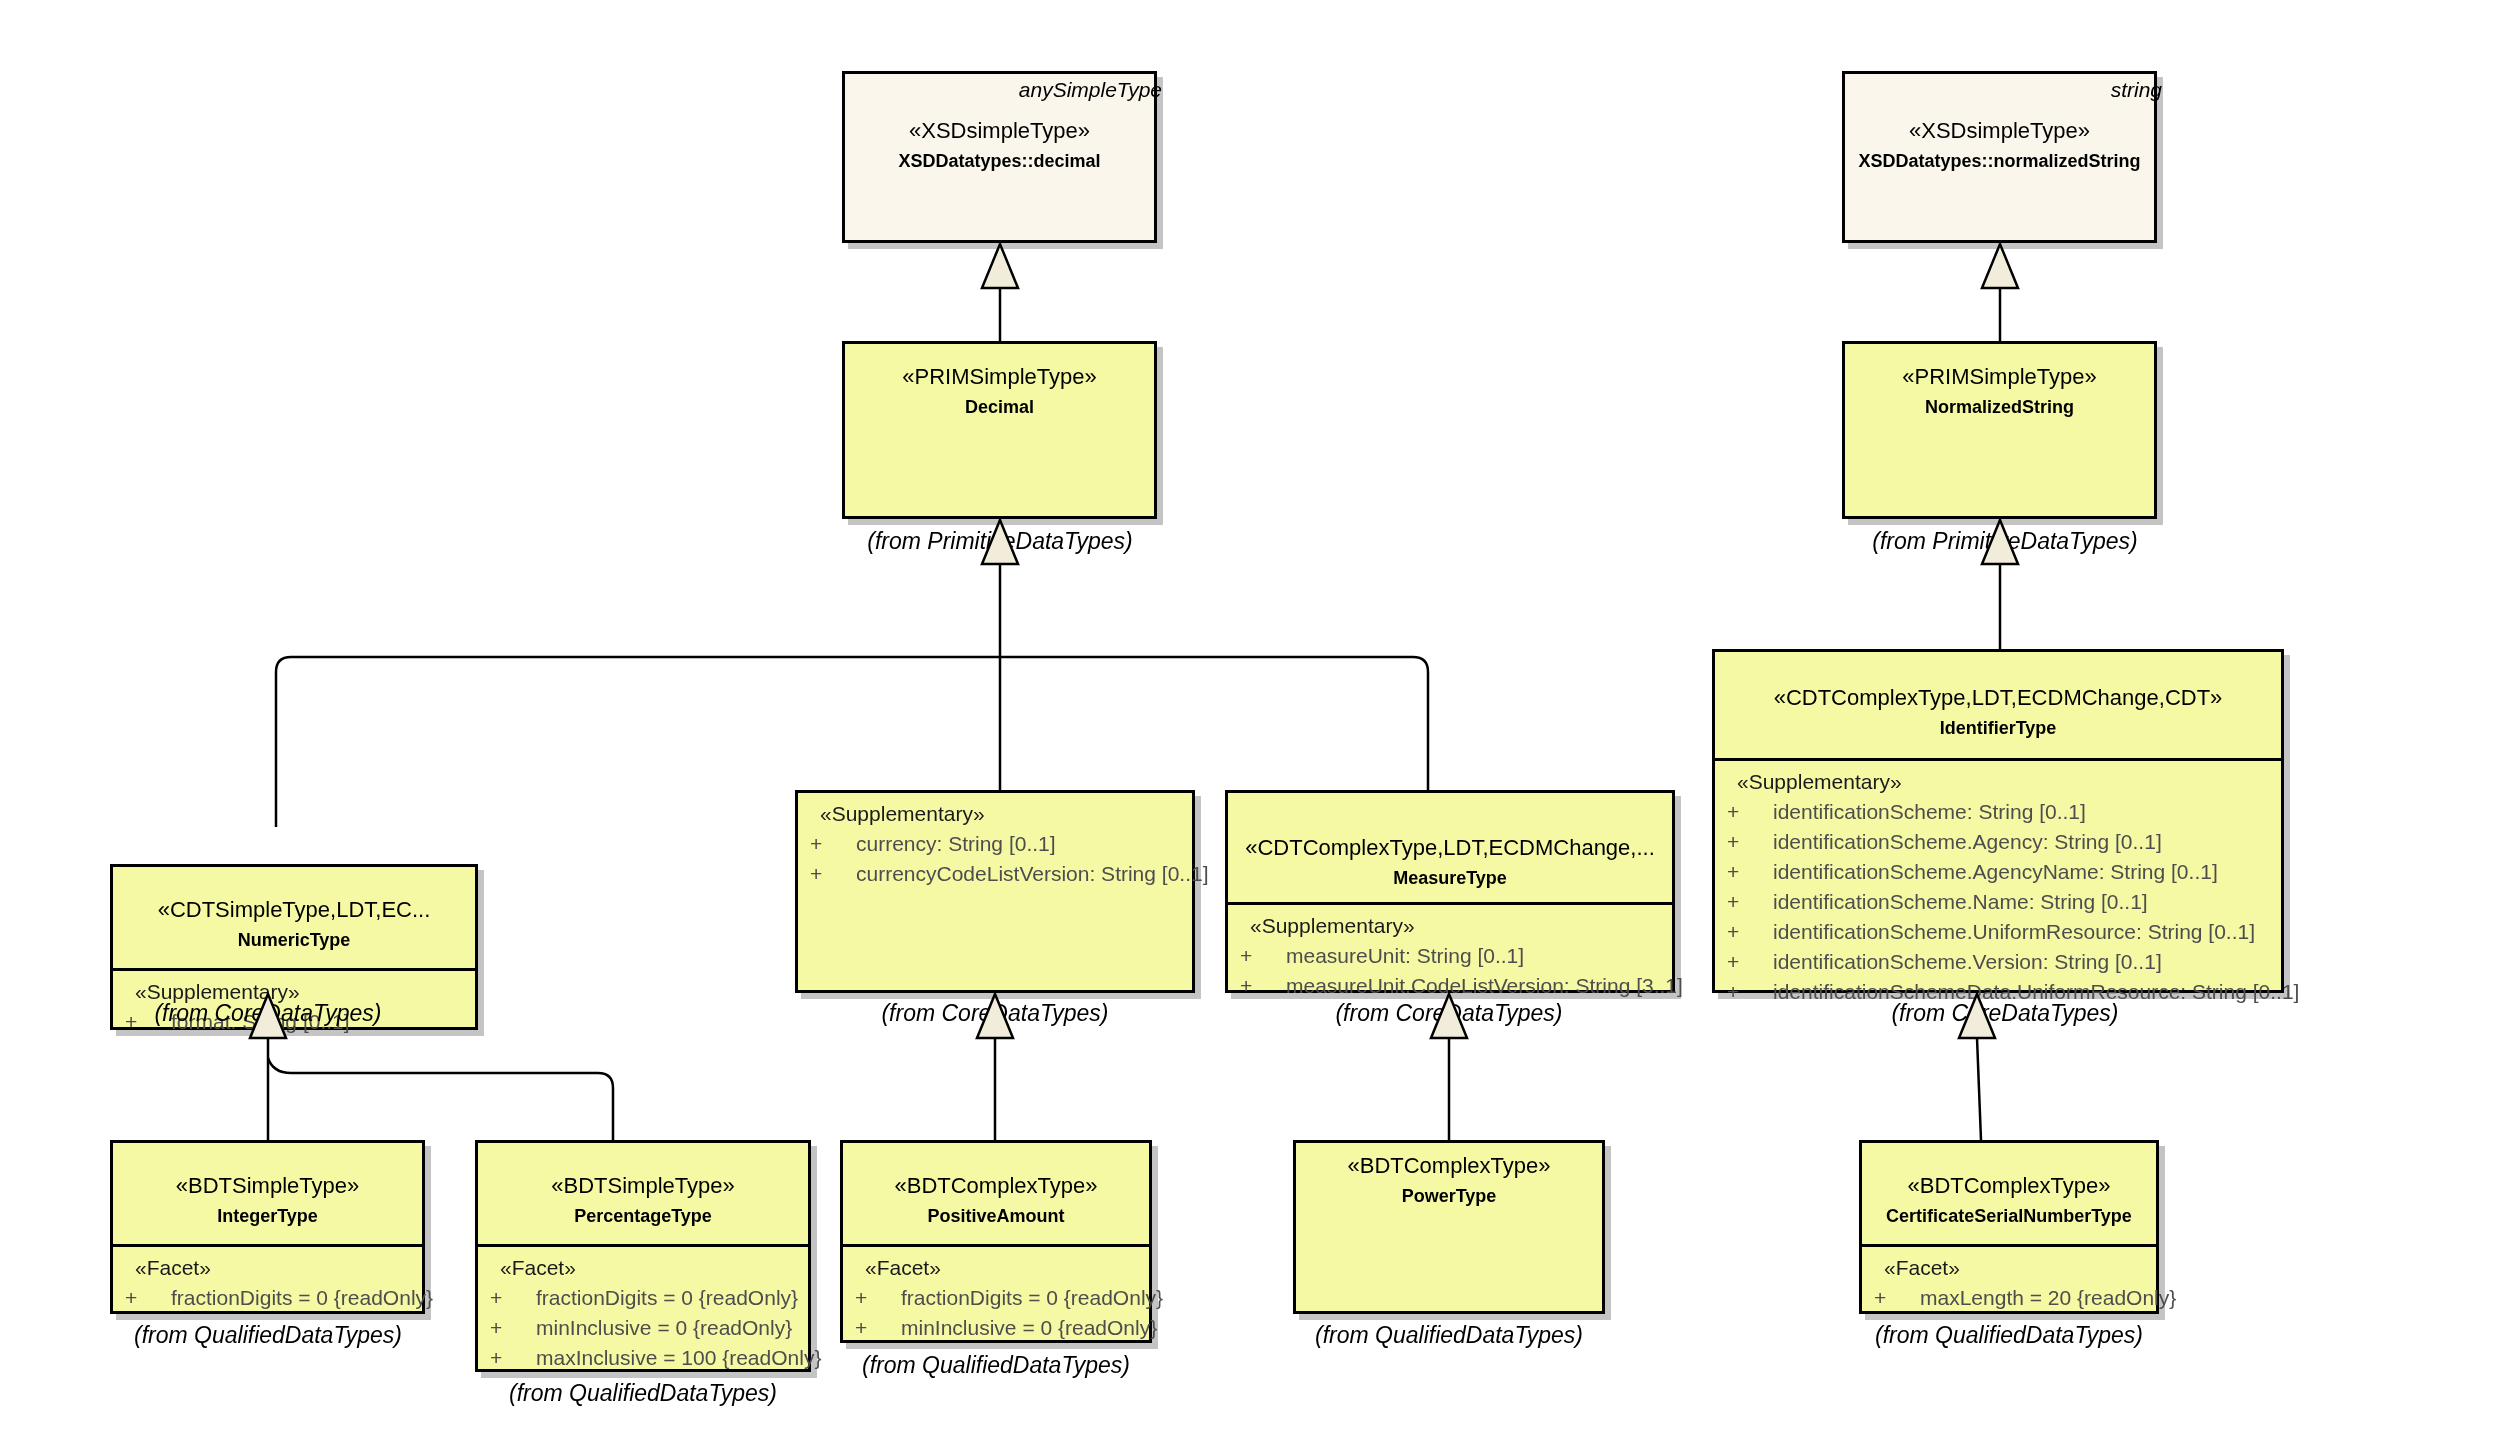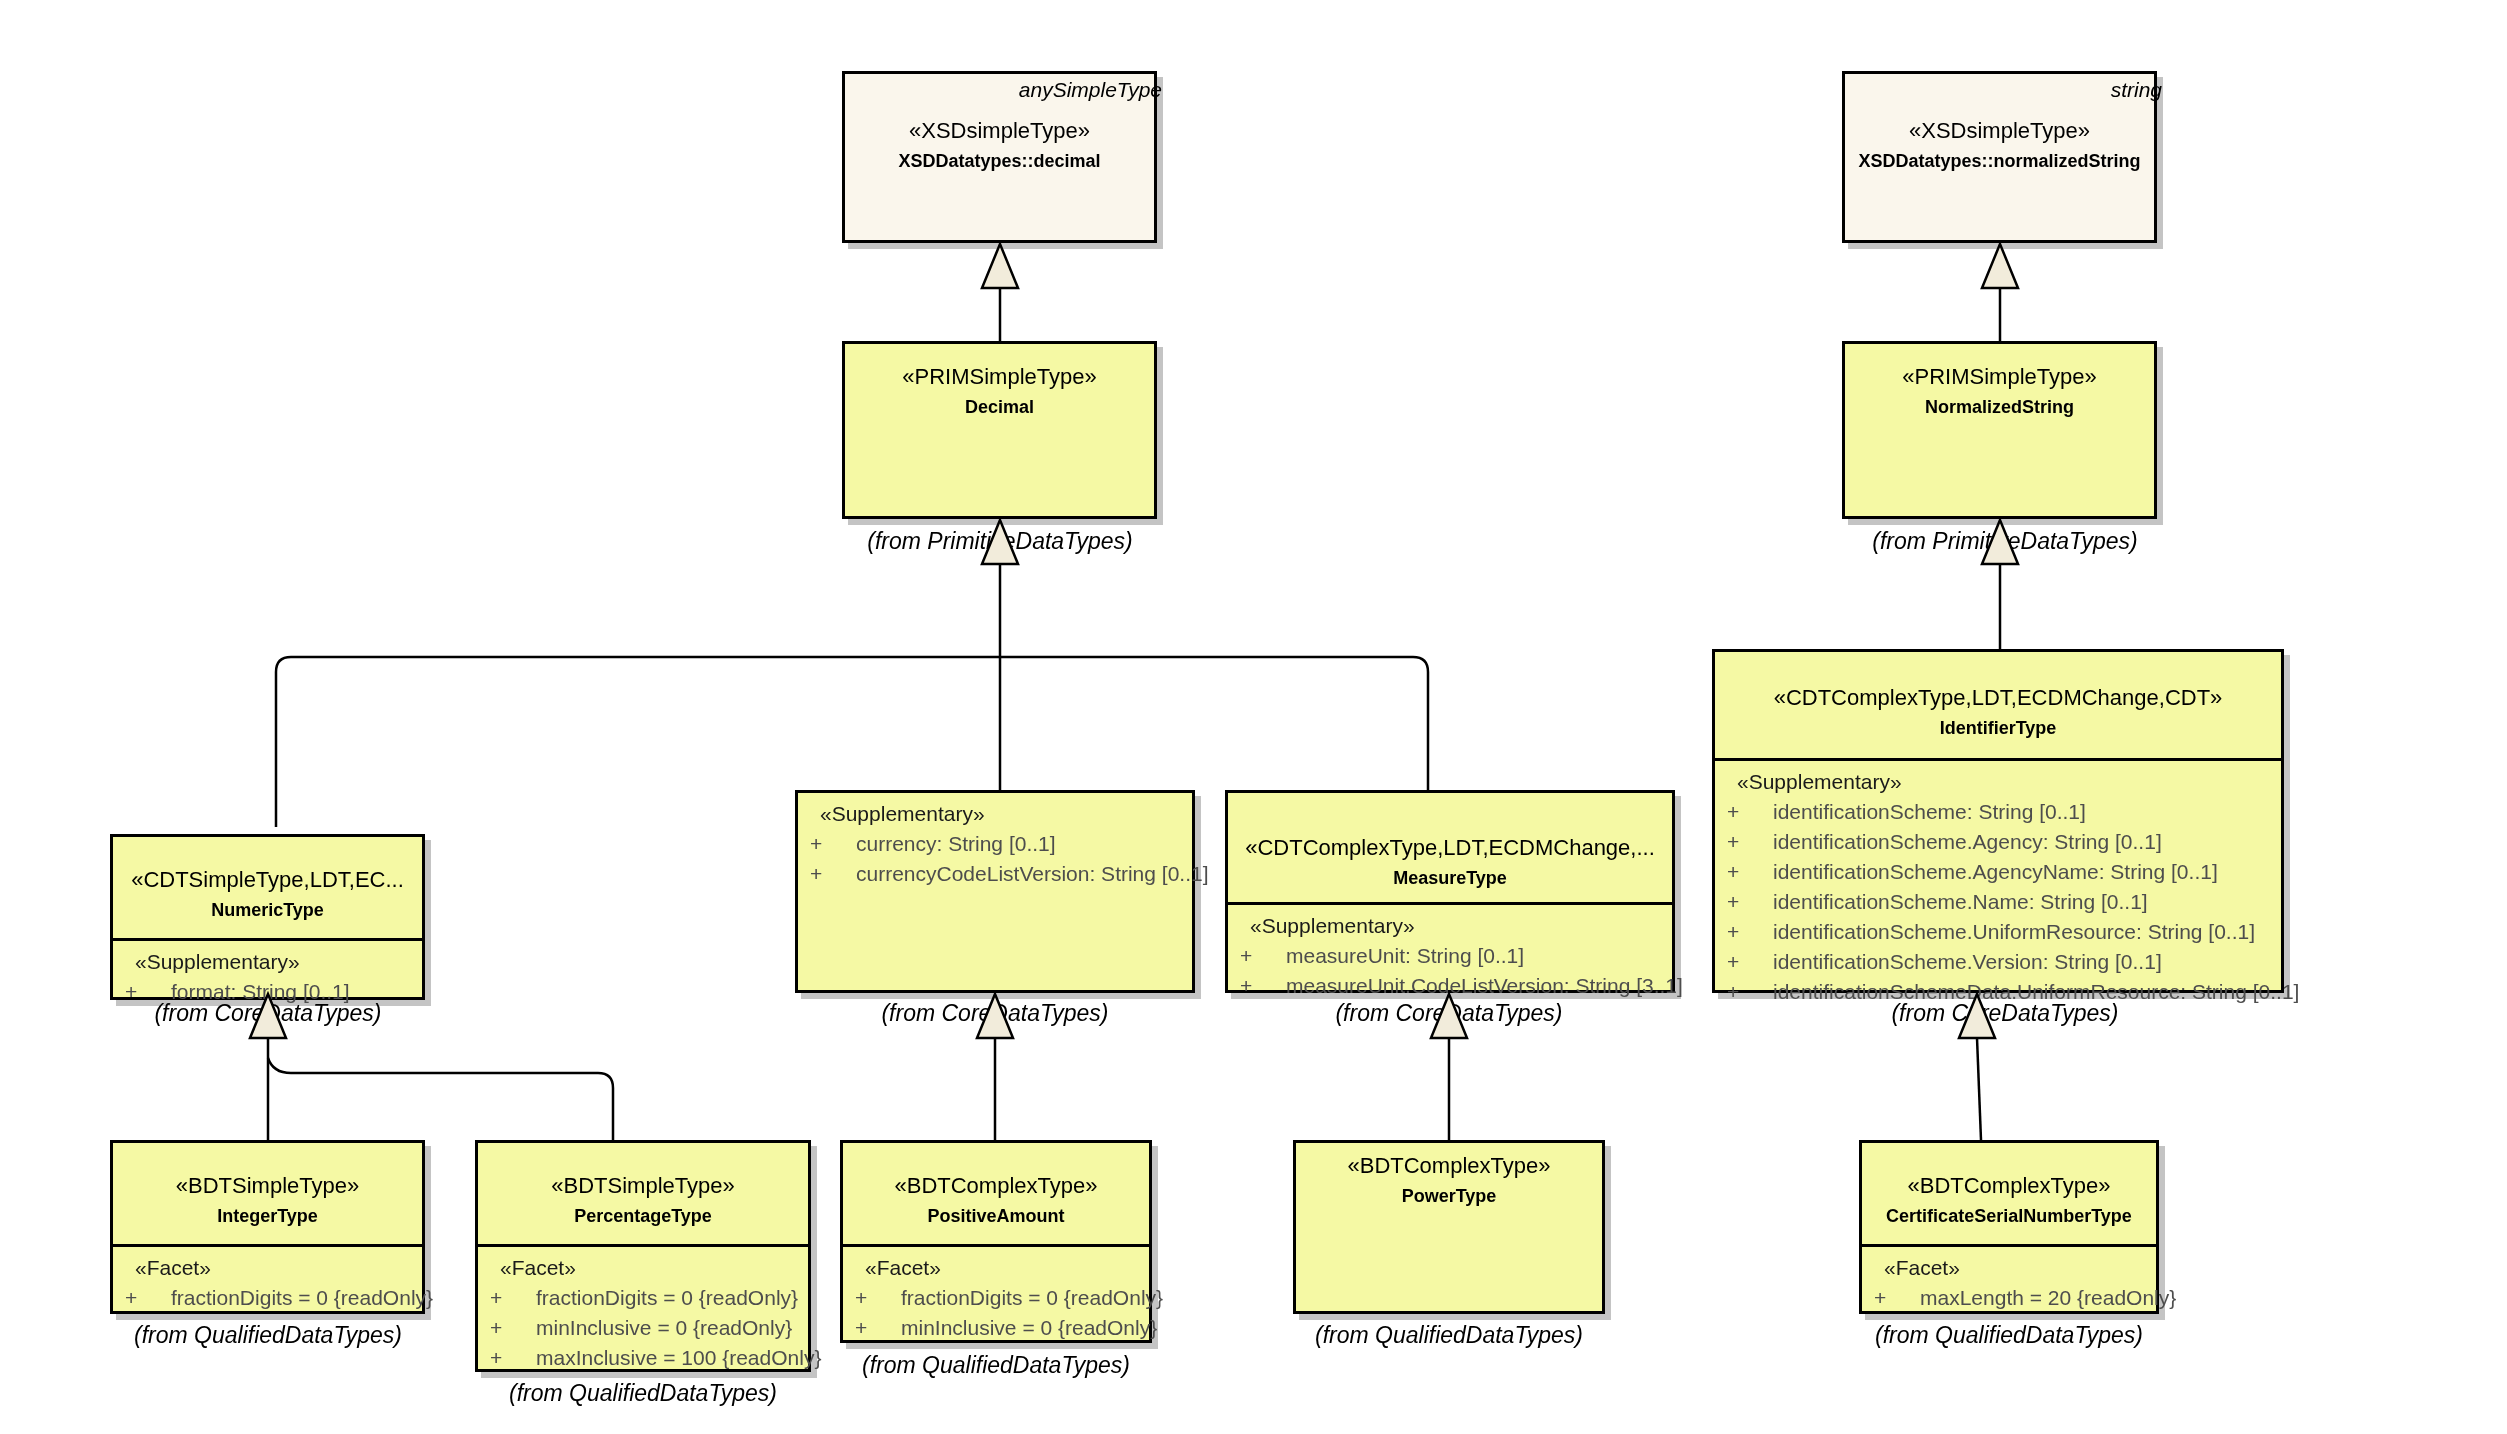--- a/index.html
+++ b/index.html
@@ -66,21 +66,21 @@
   <div class="fromlabel" style="left:760px;top:528px">(from PrimitiveDataTypes)</div>
 
   <div class="cls" style="left:1842px;top:341px;width:315px;height:178px">
     <div class="hdr" style="padding-top:18px">
       <div class="stereo">«PRIMSimpleType»</div>
       <div class="cname">NormalizedString</div>
     </div>
   </div>
   <div class="fromlabel" style="left:1765px;top:528px">(from PrimitiveDataTypes)</div>
 
-  <div class="cls" style="left:110px;top:834px;width:315px;height:166px">
+  <div class="cls" style="left:110px;top:864px;width:368px;height:166px">
     <div class="hdr with-divider" style="height:84px;padding-top:8px">
       <div class="stereo">«CDTSimpleType,LDT,EC...</div>
       <div class="cname">NumericType</div>
     </div>
     <div class="attrs">
       <div class="sectstereo">«Supplementary»</div>
       <div class="arow"><span class="plus">+</span><span>format: String [0..1]</span></div>
     </div>
   </div>
   <div class="fromlabel" style="left:28px;top:1000px">(from CoreDataTypes)</div>

